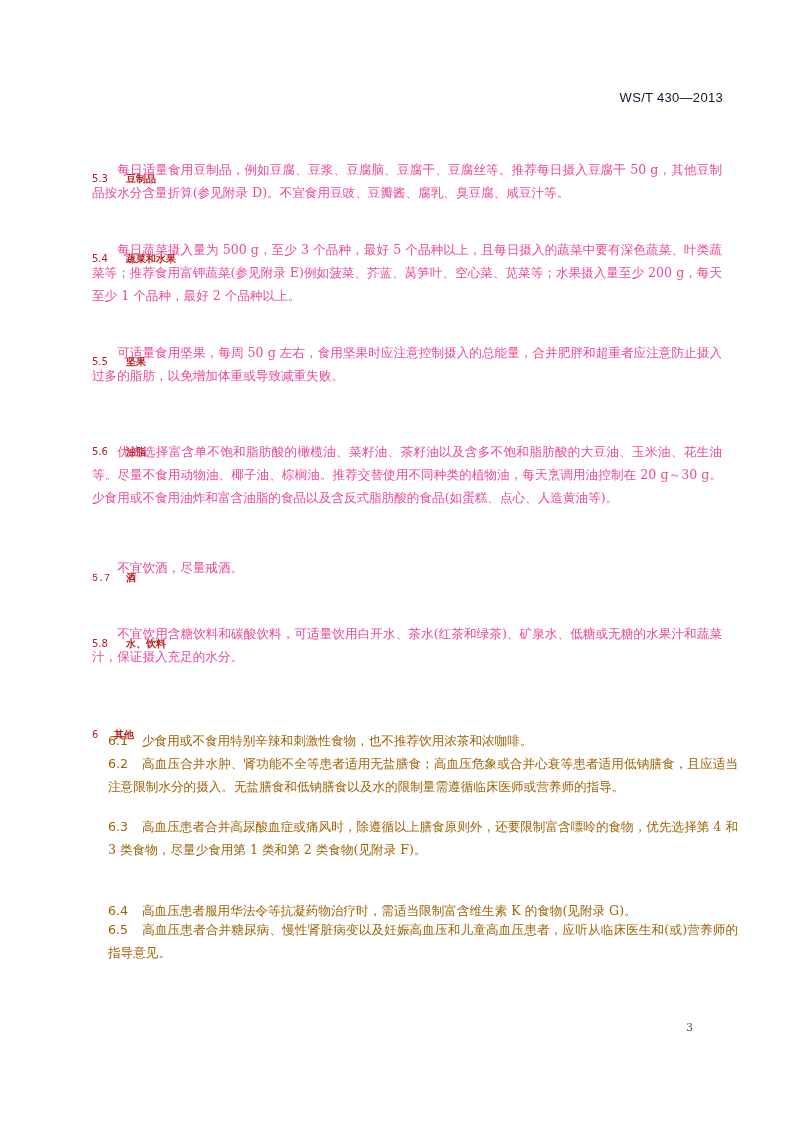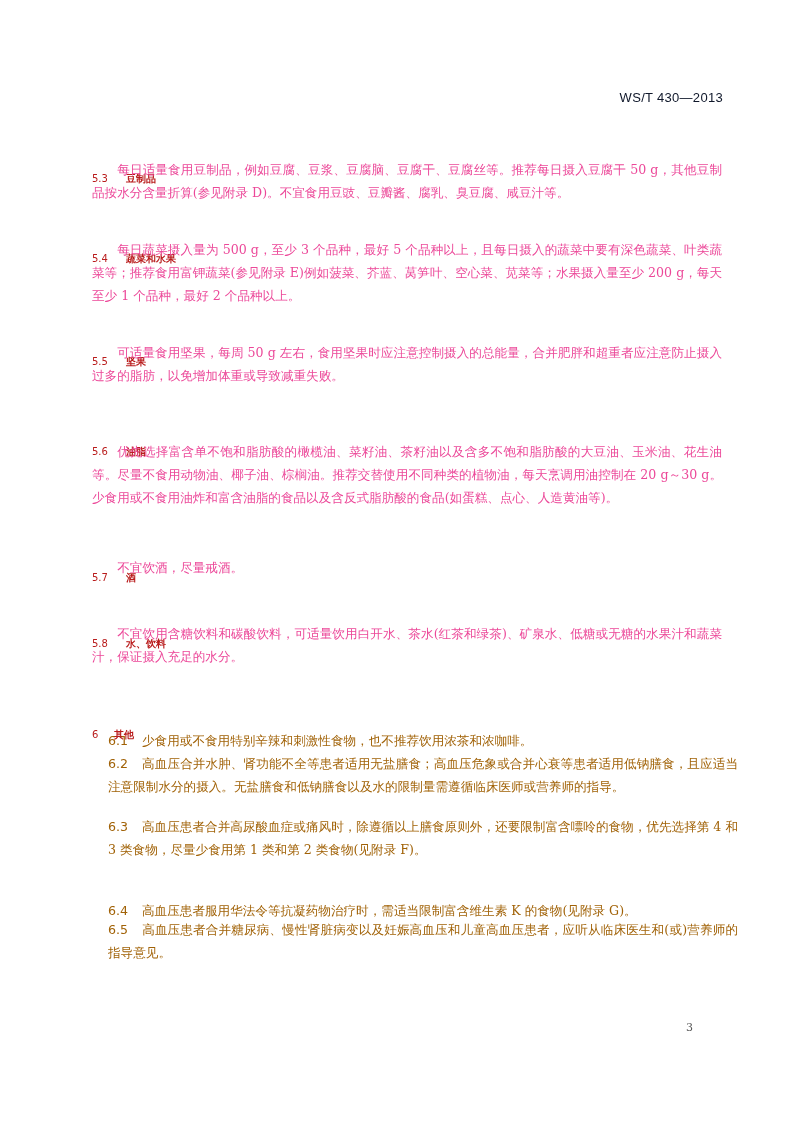--- a/index.html
+++ b/index.html
@@ -61,21 +61,21 @@
   <div class="sec-head" style="top:315px;">
     <span class="num">5.5</span><span>坚果</span>
   </div>
   <div class="para" style="top:341px;">可适量食用坚果，每周 50 g 左右，食用坚果时应注意控制摄入的总能量，合并肥胖和超重者应注意防止摄入过多的脂肪，以免增加体重或导致减重失败。</div>
 
   <div class="sec-head" style="top:405px;">
     <span class="num">5.6</span><span>油脂</span>
   </div>
   <div class="para" style="top:440px;">优先选择富含单不饱和脂肪酸的橄榄油、菜籽油、茶籽油以及含多不饱和脂肪酸的大豆油、玉米油、花生油等。尽量不食用动物油、椰子油、棕榈油。推荐交替使用不同种类的植物油，每天烹调用油控制在 20 g～30 g。少食用或不食用油炸和富含油脂的食品以及含反式脂肪酸的食品(如蛋糕、点心、人造黄油等)。</div>
 
-  <div class="sec-head" style="top:531px;">
+  <div class="sec-head" style="top:531px;font-family:Liberation Mono, monospace;">
     <span class="num">5.7</span><span>酒</span>
   </div>
   <div class="para" style="top:556px;">不宜饮酒，尽量戒酒。</div>
 
   <div class="sec-head" style="top:597px;">
     <span class="num">5.8</span><span>水、饮料</span>
   </div>
   <div class="para" style="top:622px;">不宜饮用含糖饮料和碳酸饮料，可适量饮用白开水、茶水(红茶和绿茶)、矿泉水、低糖或无糖的水果汁和蔬菜汁，保证摄入充足的水分。</div>
 
   <div class="sec-head major" style="top:688px;">

